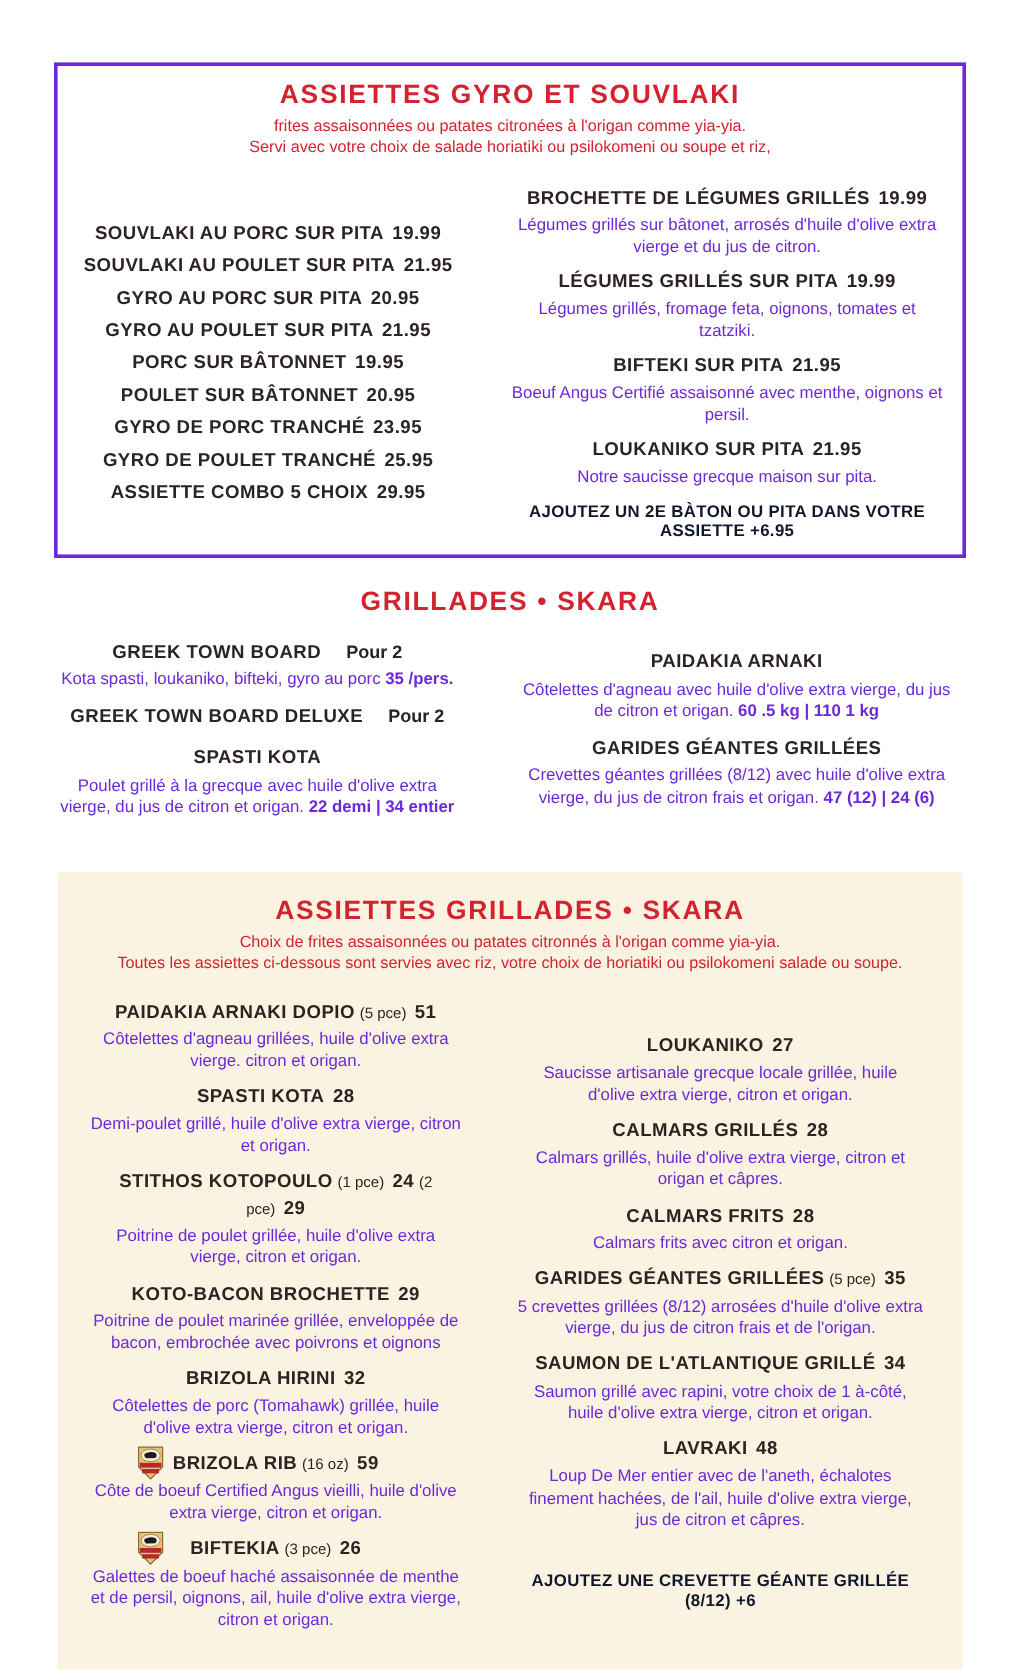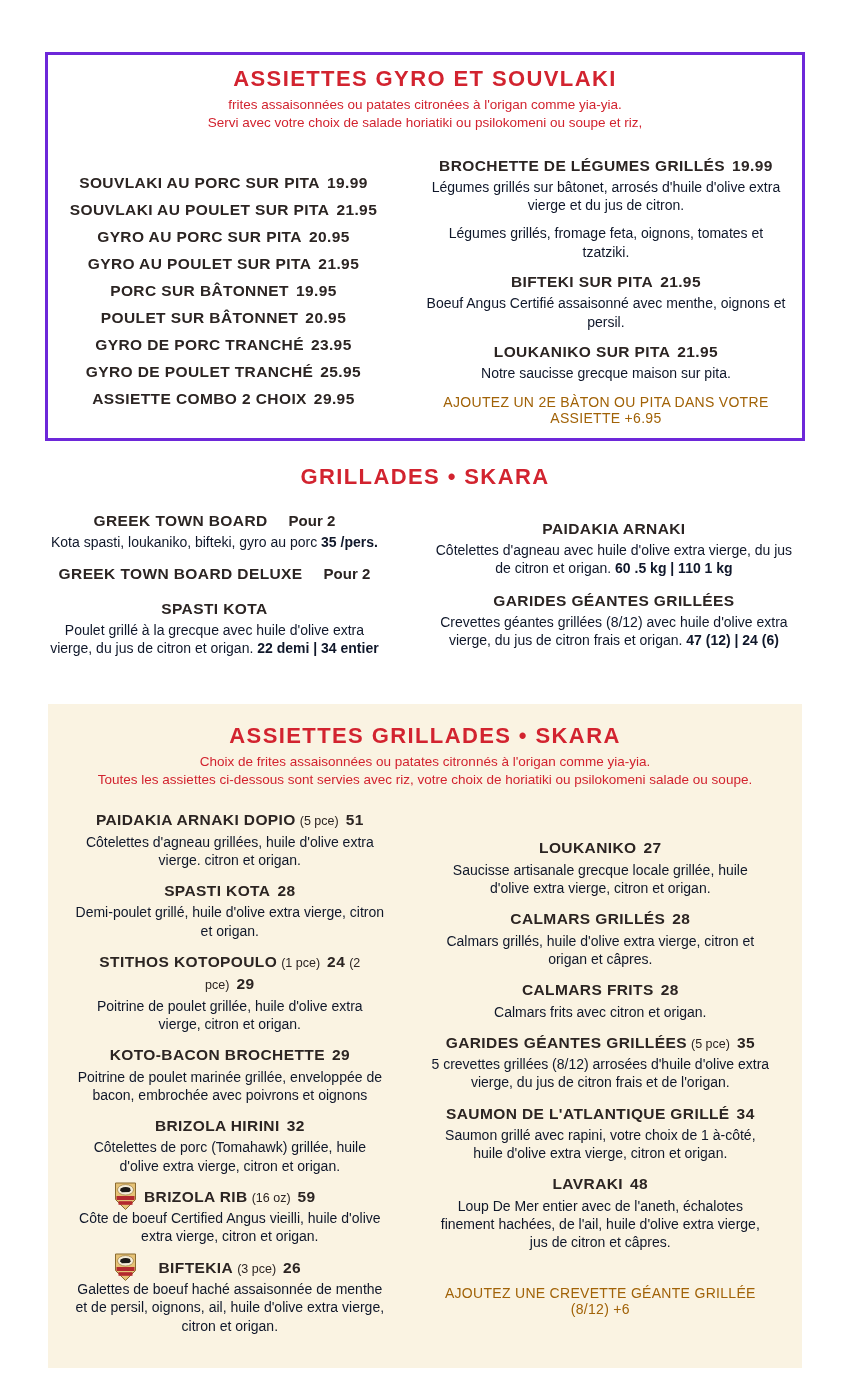--- a/index.html
+++ b/index.html
@@ -13,23 +13,23 @@
   .top-box .cols{margin-top:22px;}
   .col-l{width:47%;}
   .col-r{width:53%;}
   .it{text-align:center;position:relative;margin-bottom:10px;}
   .ln{font-size:15.5px;font-weight:bold;letter-spacing:.4px;line-height:1.45;}
   .simple .it{margin-bottom:0;}
   .simple .ln{line-height:27px;}
   .tg{font-weight:normal;font-size:12.5px;letter-spacing:0;margin-left:4px;}
   .tg2{font-weight:bold;font-size:15px;letter-spacing:0;margin-left:21px;}
   .pr{margin-left:7px;}
-  .ds{font-size:14px;line-height:1.3;margin:1px auto 0 auto;max-width:372px;color:#0f172a;}
+  .ds{font-size:14px;line-height:1.3;margin:1px auto 0 auto;max-width:372px;color:#6d28d9;}
   .dp{font-weight:bold;}
-  .note{color:#a16207;font-weight:normal;font-size:14px;text-align:center;letter-spacing:.3px;}
+  .note{color:#0f172a;font-weight:bold;font-size:14px;text-align:center;letter-spacing:.3px;}
   .s1-note{margin-top:12px;}
   .h2-title{margin-top:24px;}
   .sec2-cols{margin:20px 45px 0 45px;}
   .sec2-cols .it{margin-bottom:12px;}
   .beige{background:#faf3e2;margin:34px 48px 0 48px;padding:20px 26px 22px 26px;}
   .beige .cols{margin-top:20px;}
   .beige .it{margin-bottom:11px;}
   .s3-note{margin-top:34px;}
   .badge{position:absolute;left:38px;top:-4px;width:27px;height:29px;display:inline-block;}
 </style>
@@ -47,28 +47,29 @@
     <div class="cols">
       <div class="col-l simple">
         <div class="it ln"><span>SOUVLAKI AU PORC SUR PITA</span><span class="pr">19.99</span></div>
         <div class="it ln"><span>SOUVLAKI AU POULET SUR PITA</span><span class="pr">21.95</span></div>
         <div class="it ln"><span>GYRO AU PORC SUR PITA</span><span class="pr">20.95</span></div>
         <div class="it ln"><span>GYRO AU POULET SUR PITA</span><span class="pr">21.95</span></div>
         <div class="it ln"><span>PORC SUR BÂTONNET</span><span class="pr">19.95</span></div>
         <div class="it ln"><span>POULET SUR BÂTONNET</span><span class="pr">20.95</span></div>
         <div class="it ln"><span>GYRO DE PORC TRANCHÉ</span><span class="pr">23.95</span></div>
         <div class="it ln"><span>GYRO DE POULET TRANCHÉ</span><span class="pr">25.95</span></div>
-        <div class="it ln"><span>ASSIETTE COMBO 2 CHOIX</span><span class="pr">29.95</span></div>
+        <div class="it ln"><span>ASSIETTE COMBO 5 CHOIX</span><span class="pr">29.95</span></div>
       </div>
       <div class="col-r">
         <div class="it">
           <div class="ln"><span>BROCHETTE DE LÉGUMES GRILLÉS</span><span class="pr">19.99</span></div>
           <div class="ds">Légumes grillés sur bâtonet, arrosés d'huile d'olive extra vierge et du jus de citron.</div>
         </div>
         <div class="it">
+          <div class="ln"><span>LÉGUMES GRILLÉS SUR PITA</span><span class="pr">19.99</span></div>
           <div class="ds">Légumes grillés, fromage feta, oignons, tomates et tzatziki.</div>
         </div>
         <div class="it">
           <div class="ln"><span>BIFTEKI SUR PITA</span><span class="pr">21.95</span></div>
           <div class="ds">Boeuf Angus Certifié assaisonné avec menthe, oignons et persil.</div>
         </div>
         <div class="it">
           <div class="ln"><span>LOUKANIKO SUR PITA</span><span class="pr">21.95</span></div>
           <div class="ds">Notre saucisse grecque maison sur pita.</div>
         </div>

